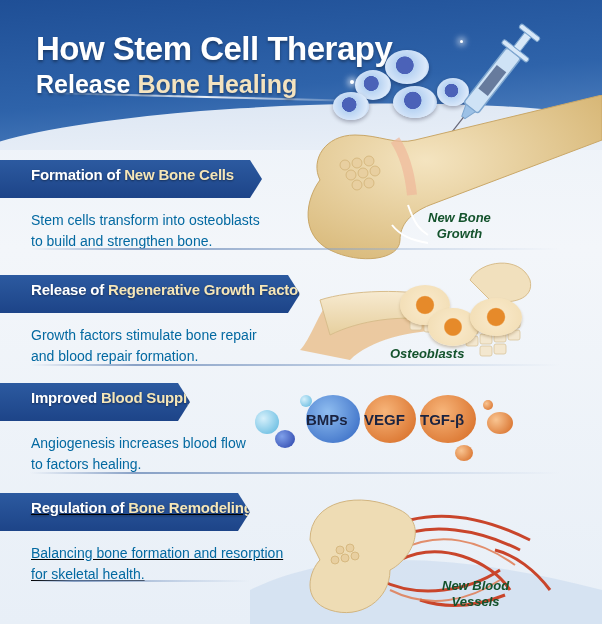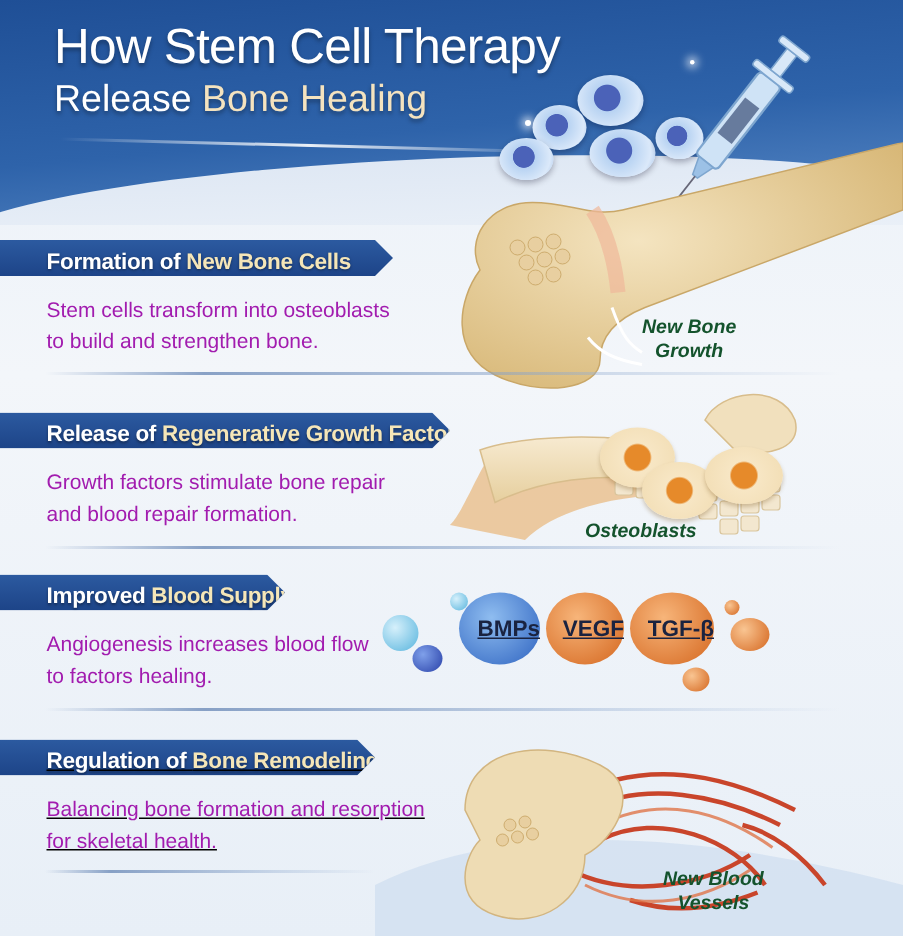--- a/index.html
+++ b/index.html
@@ -19,58 +19,58 @@
       border-radius: 50% 50% 0 0 / 60% 60% 0 0;
       background: linear-gradient(180deg, #dfe8f4 0%, #eef3f9 100%);
       transform: rotate(-2deg);
     }
     .header-streak {
       position: absolute; left: 40px; top: 96px; width: 330px; height: 2px;
       background: linear-gradient(90deg, rgba(255,255,255,0) 0%, rgba(255,255,255,0.9) 50%, rgba(255,255,255,0) 100%);
       transform: rotate(1.5deg);
     }
     .title {
-      position: absolute; left: 36px; top: 13px; color: #ffffff;
-      font-family: "Liberation Sans", sans-serif; font-weight: normal;
+      position: absolute; left: 36px; top: 31px; color: #ffffff;
+      font-family: "Liberation Sans", sans-serif; font-weight: bold;
       text-shadow: 0 2px 3px rgba(0,0,0,0.35);
       line-height: 1.1;
     }
     .title .l1 { font-size: 33px; letter-spacing: -0.5px; display: block; }
     .title .l2 { font-size: 25px; display: block; margin-top: 4px; }
     .title .accent { color: #f4e3bf; }
 
     .section { position: absolute; left: 0; width: 310px; }
     .banner {
-      position: relative; height: 24px;
+      position: relative; height: 38px;
       background: linear-gradient(180deg, #2c5aa0 0%, #1d4488 100%);
       color: #fff; font-weight: bold; font-size: 15px;
       line-height: 30px; padding-left: 31px;
       clip-path: polygon(0 0, calc(100% - 12px) 0, 100% 50%, calc(100% - 12px) 100%, 0 100%);
       text-shadow: 0 1px 2px rgba(0,0,0,0.4);
       white-space: nowrap; letter-spacing: -0.2px;
     }
     .banner .accent { color: #f5e6b8; }
     .desc {
-      margin-top: 12px; padding-left: 31px; color: #a21caf;
+      margin-top: 12px; padding-left: 31px; color: #0369a1;
       font-size: 14px; line-height: 21px;
     }
     .divider {
       position: absolute; left: 30px; height: 2px; width: 530px;
       background: linear-gradient(90deg, rgba(120,150,190,0) 0%, rgba(110,140,185,0.8) 20%, rgba(150,175,210,0.4) 70%, rgba(150,175,210,0) 100%);
     }
 
     .illus { position: absolute; }
     .label-italic {
       position: absolute; color: #14532d; font-style: italic; font-weight: bold;
       font-size: 13px; line-height: 16px; text-align: center;
     }
     .bubble {
       position: absolute; border-radius: 50%;
-      display: flex; align-items: center; justify-content: flex-end;
-      color: #1a2340; font-weight: bold; font-size: 15px; text-decoration: underline;
+      display: flex; align-items: center; justify-content: flex-start;
+      color: #1a2340; font-weight: bold; font-size: 15px;
     }
     .cell {
       position: absolute; border-radius: 50%;
       background: radial-gradient(circle at 45% 45%, #4b62b8 0 28%, #b8d3f2 30%, #dbe9fa 70%, #9fbde6 100%);
       box-shadow: 0 2px 4px rgba(0,0,30,0.3);
     }
     .osteo {
       position: absolute; border-radius: 50%;
       background: radial-gradient(circle at 50% 50%, #e68a2a 0 26%, #f7e6c4 30%, #f1dcb2 100%);
       box-shadow: 0 2px 3px rgba(120,80,20,0.3);

